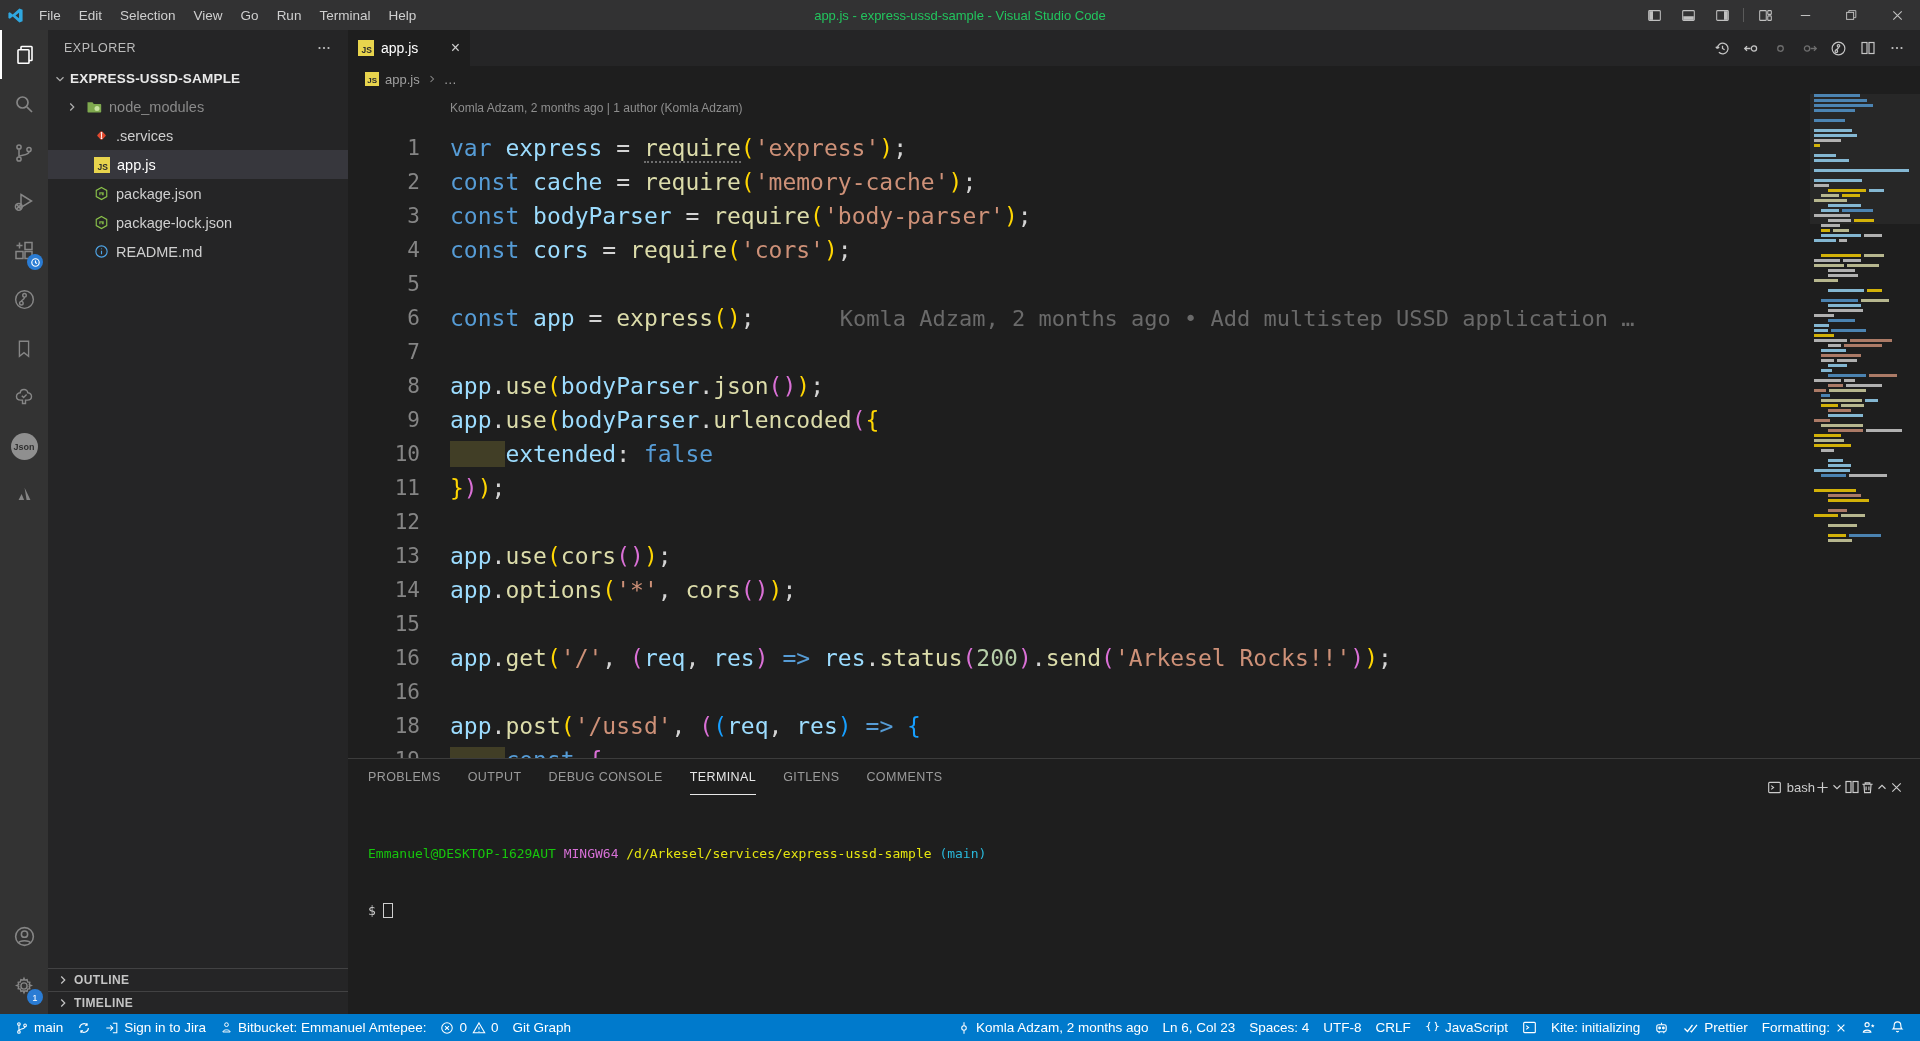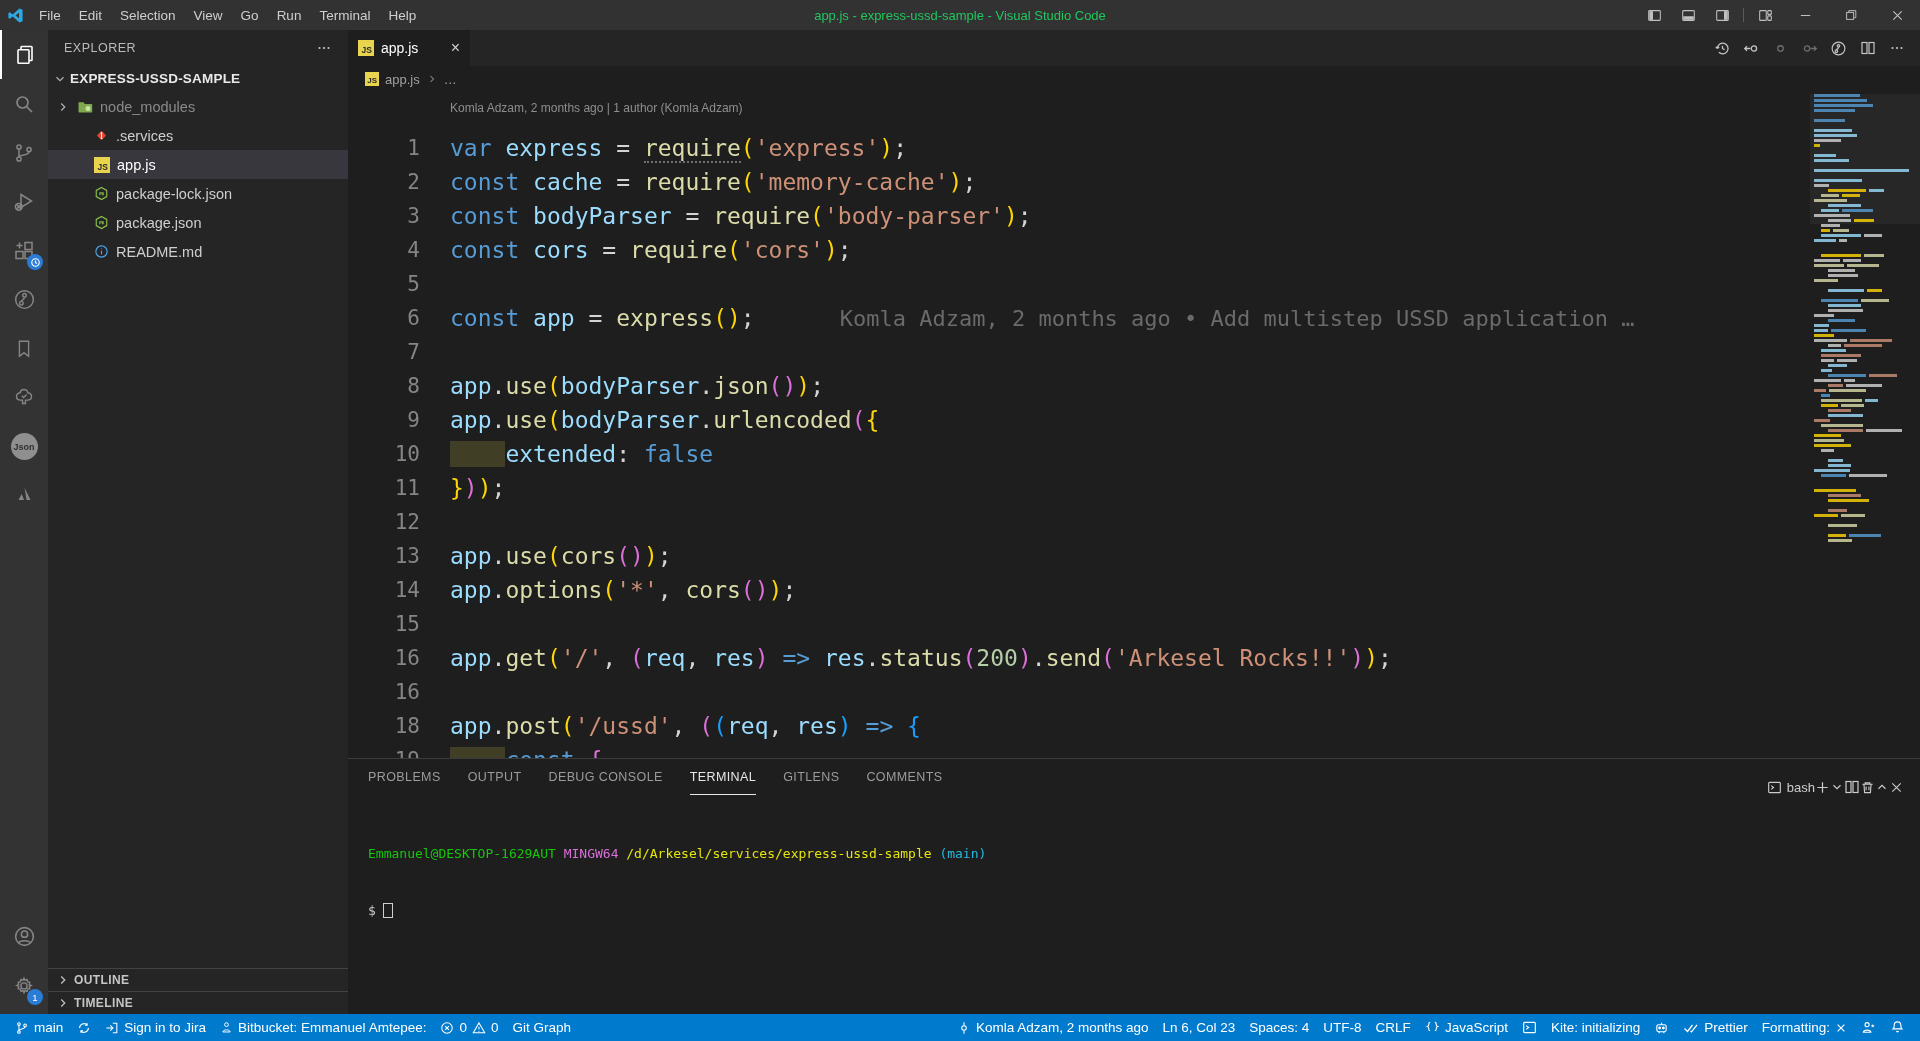--- a/index.html
+++ b/index.html
@@ -24,21 +24,21 @@
 .ab-bottom{margin-top:auto}
 .badge{position:absolute;right:5px;bottom:5px;min-width:16px;height:16px;background:#2a7cd4;border-radius:50%;color:#fff;font-size:9.5px;display:flex;align-items:center;justify-content:center}
 .json-circle{width:27px;height:27px;border-radius:50%;background:#8f8f8f;color:#303030;font-size:9px;font-weight:bold;display:flex;align-items:center;justify-content:center}
 
 .sidebar{width:300px;background:#252526;display:flex;flex-direction:column;flex:0 0 auto}
 .sb-header{height:35px;display:flex;align-items:center;padding:0 16px;font-size:12.5px;color:#bbb;letter-spacing:.5px}
 .sb-more{margin-left:auto;color:#c5c5c5}
 .sb-project{height:27px;display:flex;align-items:center;gap:3px;font-weight:bold;font-size:13.5px;color:#e9e9e9;padding-left:5px;letter-spacing:.2px;cursor:pointer}
 .file-list{display:flex;flex-direction:column}
 .file-row{height:29px;display:flex;align-items:center;gap:7px;padding-left:46px;font-size:14.5px;color:#cfcfcf;cursor:pointer}
-.file-row.has-chev{padding-left:8px}
+.file-row.has-chev{padding-left:17px}
 .file-row.selected{background:#37373d;color:#fff}
 .file-row.dimmed .fname{color:#8a8a8a}
 .chev{display:flex;color:#b0b0b0}
 .sb-sections{margin-top:auto}
 .sb-section{height:23px;display:flex;align-items:center;gap:4px;padding-left:8px;font-size:12px;font-weight:bold;color:#c5c5c5;letter-spacing:.4px;border-top:1px solid rgba(128,128,128,.33);cursor:pointer}
 
 .editorcol{flex:1;display:flex;flex-direction:column;min-width:0;background:#1e1e1e}
 .tabstrip{height:36px;background:#252526;display:flex;align-items:stretch;flex:0 0 auto}
 .tab{width:122px;background:#1e1e1e;display:flex;align-items:center;gap:7px;padding:0 10px;font-size:14px;color:#fff;cursor:pointer}
 .tab-close{margin-left:auto;color:#d0d0d0;font-size:16px;line-height:1}
@@ -330,30 +330,30 @@
             </span>
             <span class="fname">app.js</span>
           </div>
           <div class="file-row">
             <span class="ic">
               <svg viewBox="0 0 16 16" width="15" height="15" fill="none" stroke="#8bc34a" stroke-width="1.2">
                 <path d="M8 1.5l5.6 3.2v6.6L8 14.5l-5.6-3.2V4.7z"></path>
                 <path d="M5.6 6.6h4.8v3.3H8.3V8H6.9v1.9H5.6z" fill="#8bc34a" stroke="none" opacity=".85"></path>
               </svg>
             </span>
-            <span class="fname">package-lock.json</span>
+            <span class="fname">package.json</span>
           </div>
           <div class="file-row">
             <span class="ic">
               <svg viewBox="0 0 16 16" width="15" height="15" fill="none" stroke="#8bc34a" stroke-width="1.2">
                 <path d="M8 1.5l5.6 3.2v6.6L8 14.5l-5.6-3.2V4.7z"></path>
                 <path d="M5.6 6.6h4.8v3.3H8.3V8H6.9v1.9H5.6z" fill="#8bc34a" stroke="none" opacity=".85"></path>
               </svg>
             </span>
-            <span class="fname">package.json</span>
+            <span class="fname">package-lock.json</span>
           </div>
           <div class="file-row">
             <span class="ic">
               <svg viewBox="0 0 16 16" width="15" height="15" fill="none" stroke="#4fa6e8" stroke-width="1.2">
                 <circle cx="8" cy="8" r="6"></circle>
                 <path d="M8 7.2v3.6M8 4.7v.9"></path>
               </svg>
             </span>
             <span class="fname">README.md</span>
           </div>

